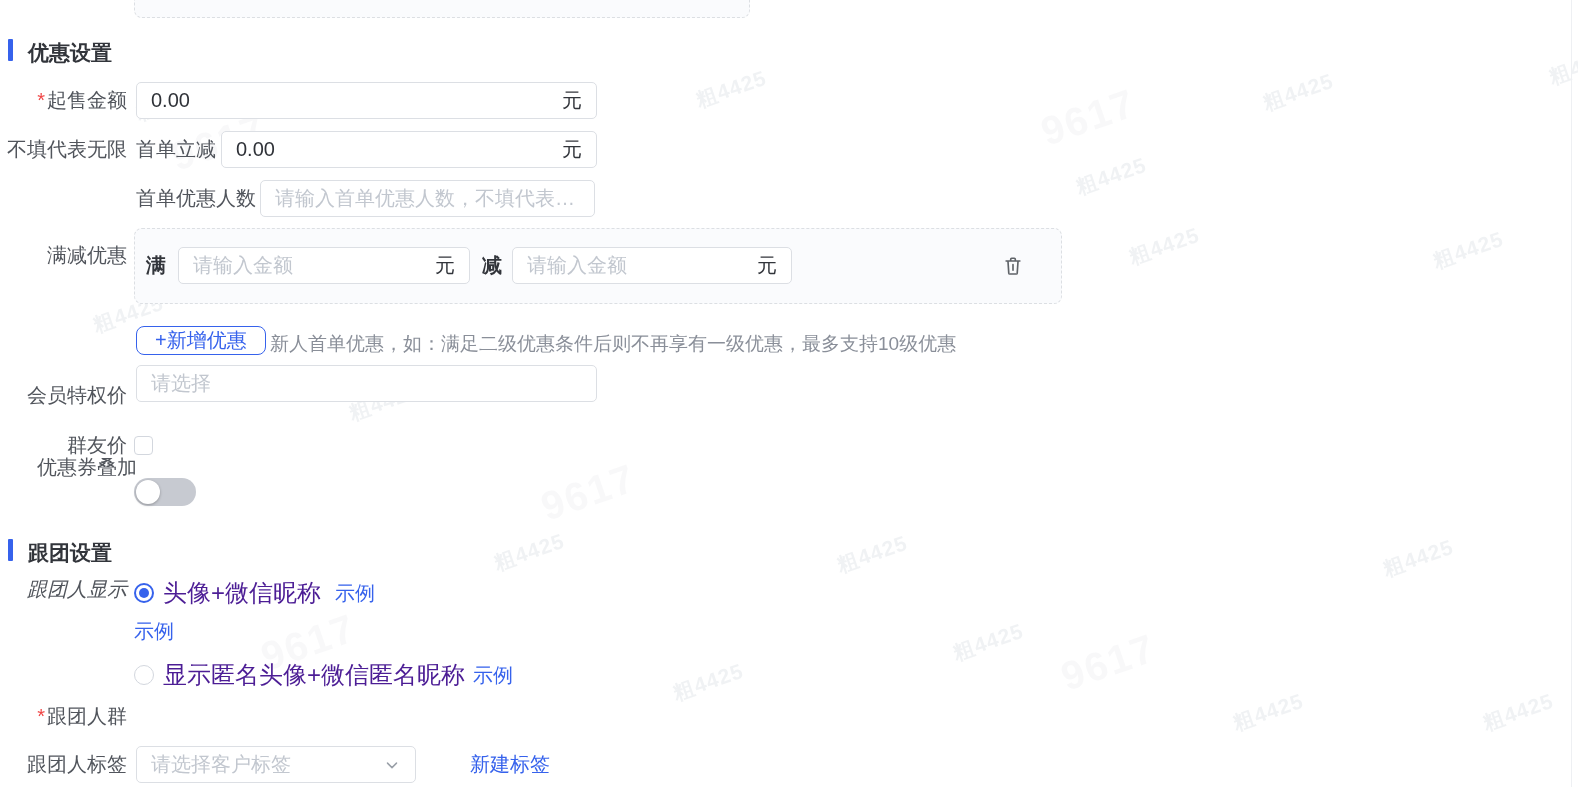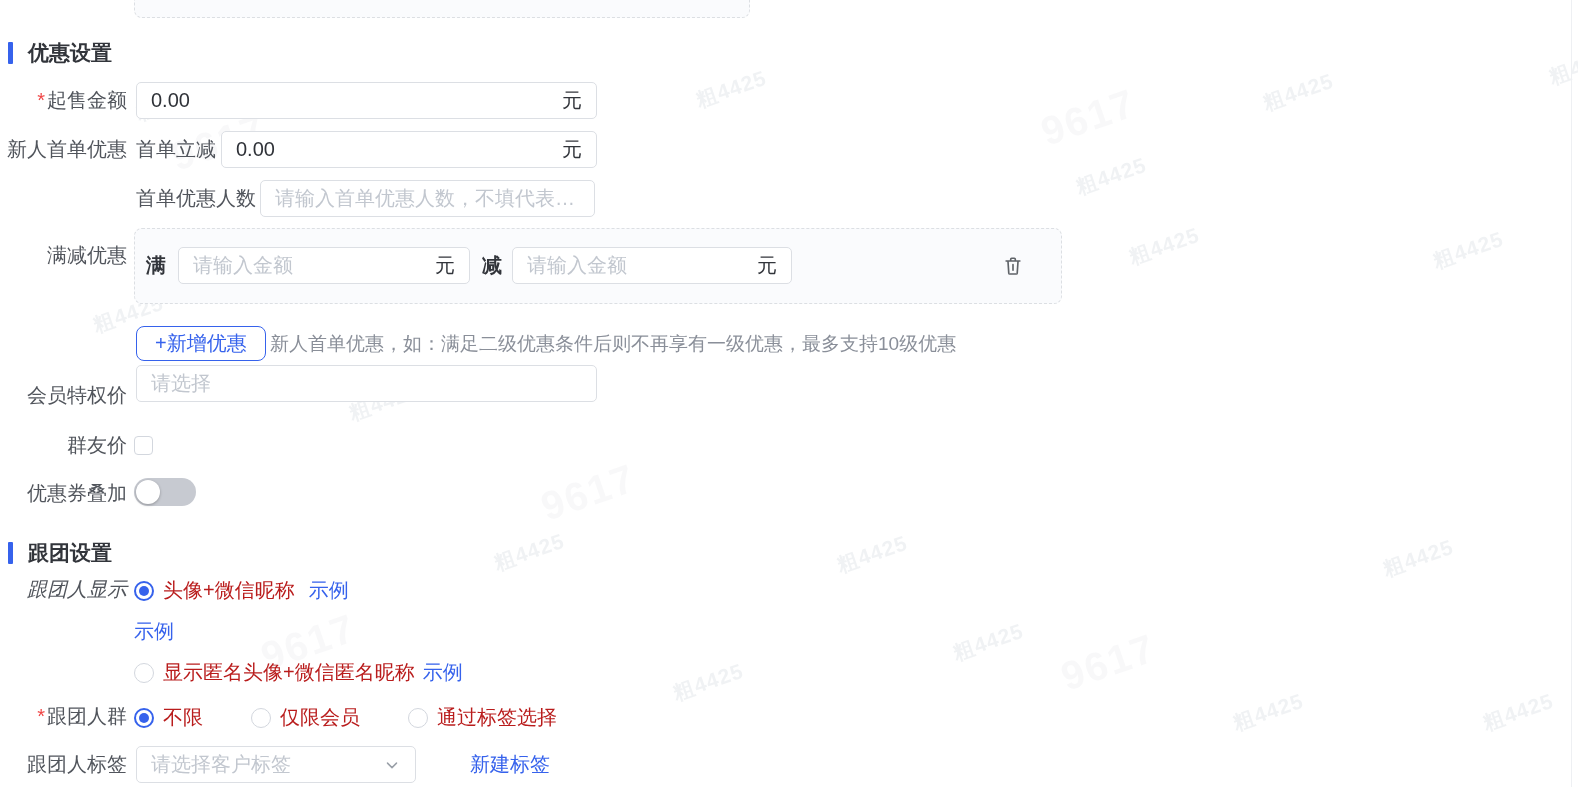--- a/index.html
+++ b/index.html
@@ -10,45 +10,45 @@
   .wm{position:absolute;color:rgba(150,160,175,0.14);font-size:21px;font-weight:700;
       transform:rotate(-19deg);white-space:nowrap;pointer-events:none;letter-spacing:1px;}
   .wm-big{position:absolute;color:rgba(150,160,175,0.07);font-size:40px;font-weight:700;
       transform:rotate(-19deg);white-space:nowrap;pointer-events:none;letter-spacing:2px;}
 
   
   .lbl{position:absolute;left:0;width:127px;text-align:right;font-size:20px;color:#51555c;}
   .lbl .req{color:#f04646;margin-right:2px;}
   .sublbl{position:absolute;font-size:20px;color:#51555c;}
   .lh37{line-height:37px;}
-  .sec{position:absolute;left:8px;display:flex;align-items:center;gap:15px;}
+  .sec{position:absolute;left:8px;display:flex;gap:15px;}
   .sec-bar{width:5px;height:22px;background:#3662EC;border-radius:1px;}
   .sec-title{font-size:21px;font-weight:700;color:#32353b;}
 
   
   .input{position:absolute;height:37px;box-sizing:border-box;border:1px solid #dcdfe4;border-radius:5px;
          background:#fff;display:flex;align-items:center;padding:0 14px;font-size:20px;color:#2f3238;}
   .input .ph{color:#c2c7cf;overflow:hidden;white-space:nowrap;text-overflow:ellipsis;}
   .input .unit{margin-left:auto;color:#32353b;padding-left:8px;}
 
   .dashed-box{position:absolute;border:1px dashed #dcdfe3;border-radius:8px;background:#fafbfd;box-sizing:border-box;}
 
-  .btn-outline{position:absolute;height:35px;box-sizing:border-box;border:1px solid #3662EC;border-radius:8px;
+  .btn-outline{position:absolute;height:29px;box-sizing:border-box;border:1px solid #3662EC;border-radius:8px;
          background:#fff;color:#3662EC;font-size:20px;display:flex;align-items:center;justify-content:center;padding:0 18px;cursor:pointer;}
   .hint{position:absolute;font-size:19px;color:#8a8f99;line-height:35px;white-space:nowrap;}
 
   .link{color:#3662EC;font-size:20px;cursor:pointer;white-space:nowrap;}
 
   
   .opt-row{position:absolute;display:flex;align-items:center;}
   .opt{display:flex;align-items:center;gap:9px;}
   .radio{width:20px;height:20px;border-radius:50%;border:1px solid #d3d7de;background:#fff;box-sizing:border-box;flex:0 0 auto;}
   .radio.sel{border:2px solid #3662EC;position:relative;}
   .radio.sel::after{content:'';position:absolute;left:3px;top:3px;width:10px;height:10px;border-radius:50%;background:#3662EC;}
-  .opt-text{font-size:20px;color:#b91c1c;white-space:nowrap;}
+  .opt-text{font-size:24px;color:#4c1d95;white-space:nowrap;}
 
   .checkbox{position:absolute;width:19px;height:19px;border:1px solid #d3d7de;border-radius:4px;background:#fff;box-sizing:border-box;}
 
   .toggle{position:absolute;width:62px;height:28px;border-radius:14px;background:#c7cad1;}
   .toggle .knob{position:absolute;left:2px;top:2px;width:24px;height:24px;border-radius:50%;background:#fff;
          box-shadow:0 1px 3px rgba(0,0,0,.28);}
 
   .icon-btn{position:absolute;width:22px;height:22px;cursor:pointer;}
   .chev{margin-left:auto;flex:0 0 auto;}
   .right-edge{position:absolute;top:0;right:6px;width:1px;height:787px;background:#eef0f3;}
@@ -90,21 +90,21 @@
     <div class="sec-bar"></div>
     <div class="sec-title">优惠设置</div>
   </div>
 
   <div class="lbl lh37" style="top:82px;"><span class="req">*</span><span>起售金额</span></div>
   <div class="input" style="left:136px;top:82px;width:461px;">
     <span>0.00</span>
     <span class="unit">元</span>
   </div>
 
-  <div class="lbl lh37" style="top:131px;">新人首单优惠</div>
+  <div class="lbl lh37" style="top:131px;">不填代表无限</div>
   <div class="sublbl lh37" style="left:136px;top:131px;">首单立减</div>
   <div class="input" style="left:221px;top:131px;width:376px;">
     <span>0.00</span>
     <span class="unit">元</span>
   </div>
 
   <div class="sublbl lh37" style="left:136px;top:180px;">首单优惠人数</div>
   <div class="input" style="left:260px;top:180px;width:335px;">
     <span class="ph">请输入首单优惠人数，不填代表无限...</span>
   </div>
@@ -130,21 +130,21 @@
   <div class="hint" style="left:270px;top:326px;">新人首单优惠，如：满足二级优惠条件后则不再享有一级优惠，最多支持10级优惠</div>
 
   <div class="lbl lh37" style="top:377px;">会员特权价</div>
   <div class="input" style="left:136px;top:365px;width:461px;">
     <span class="ph">请选择</span>
   </div>
 
   <div class="lbl" style="top:434px;line-height:22px;">群友价</div>
   <div class="checkbox" style="left:134px;top:436px;"></div>
 
-  <div class="lbl" style="top:481px;line-height:24px;">优惠券叠加</div>
+  <div class="lbl" style="top:455px;line-height:24px;padding-left:10px;">优惠券叠加</div>
   <div class="toggle" style="left:134px;top:478px;">
     <div class="knob"></div>
   </div>
 
   <div class="sec" style="top:539px;">
     <div class="sec-bar"></div>
     <div class="sec-title">跟团设置</div>
   </div>
 
   <div class="lbl" style="top:578px;line-height:22px;font-style:italic;">跟团人显示</div>
@@ -161,34 +161,20 @@
   </div>
   <div class="opt-row" style="left:134px;top:659px;gap:8px;">
     <div class="opt">
       <span class="radio"></span>
       <span class="opt-text">显示匿名头像+微信匿名昵称</span>
     </div>
     <span class="link">示例</span>
   </div>
 
   <div class="lbl" style="top:705px;line-height:22px;"><span class="req">*</span><span>跟团人群</span></div>
-  <div class="opt-row" style="left:134px;top:704px;gap:48px;">
-    <div class="opt">
-      <span class="radio sel"></span>
-      <span class="opt-text">不限</span>
-    </div>
-    <div class="opt">
-      <span class="radio"></span>
-      <span class="opt-text">仅限会员</span>
-    </div>
-    <div class="opt">
-      <span class="radio"></span>
-      <span class="opt-text">通过标签选择</span>
-    </div>
-  </div>
 
   <div class="lbl lh37" style="top:746px;">跟团人标签</div>
   <div class="input" style="left:136px;top:746px;width:280px;">
     <span class="ph">请选择客户标签</span>
     <svg class="chev" width="18" height="18" viewBox="0 0 24 24" fill="none">
       <path d="M6 9.5l6 6 6-6" stroke="#9aa0a8" stroke-width="2" stroke-linecap="round" stroke-linejoin="round"></path>
     </svg>
   </div>
   <span class="link lh37" style="position:absolute;left:470px;top:746px;line-height:37px;">新建标签</span>
 

